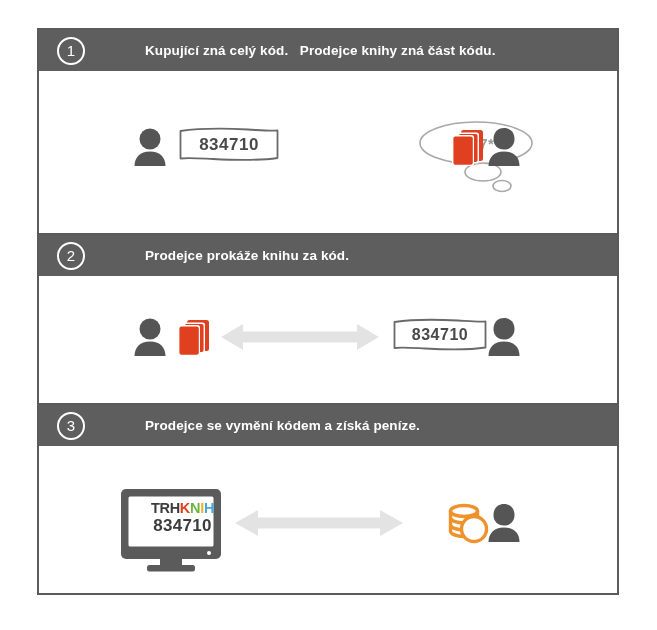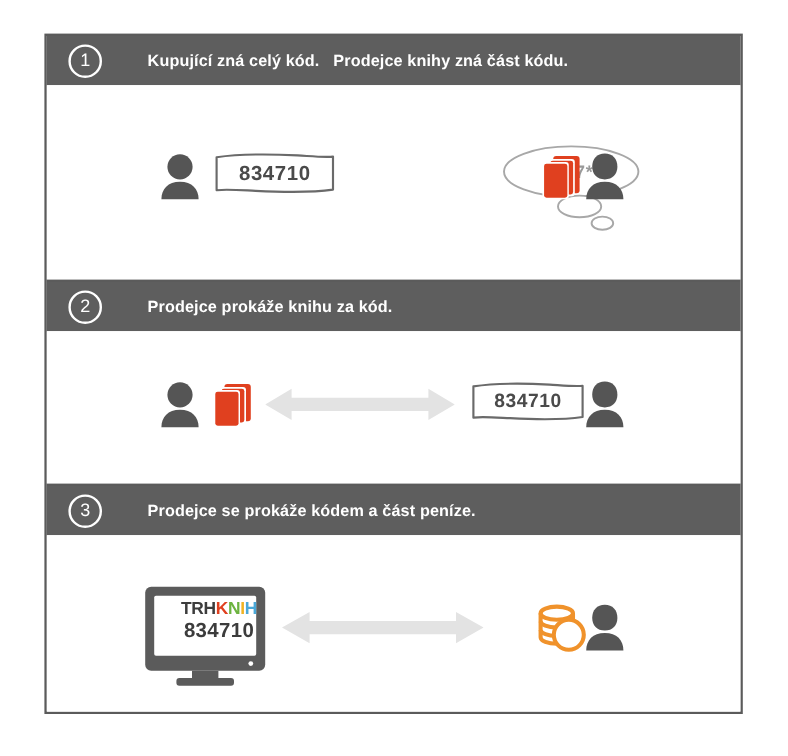--- a/index.html
+++ b/index.html
@@ -53,21 +53,21 @@
     align-items: center;
     justify-content: center;
     margin-left: 18px;
     flex: none;
     box-sizing: border-box;
   }
   .panel-title {
     color: #ffffff;
     font-size: 13.5px;
     font-weight: bold;
-    margin-left: 38px;
+    margin-left: 60px;
     letter-spacing: 0.1px;
     white-space: pre;
   }
   .panel-body {
     position: relative;
     background: #ffffff;
     box-sizing: border-box;
   }
 
   
@@ -243,21 +243,21 @@
       </svg>
 
     </div>
   </div>
 
   <div class="panel-divider" style="top:373px;"></div>
 
   <div class="panel" style="top:375px; height:188px;">
     <div class="panel-header">
       <div class="step-badge">3</div>
-      <div class="panel-title">Prodejce se prokáže kódem a část peníze.</div>
+      <div class="panel-title">Prodejce se vymění kódem a získá peníze.</div>
     </div>
     <div class="panel-body" style="height:147px;">
 
       <div class="monitor" style="left:81px; top:42px; width:102px; height:84px;">
         <svg width="102" height="84" viewBox="0 0 102 84">
           <rect x="1" y="1" width="100" height="70" rx="5" fill="#5b5b5b"></rect>
           <rect x="8.5" y="8.5" width="85" height="50" rx="1.5" fill="#ffffff"></rect>
           <circle cx="89" cy="65" r="2" fill="#ffffff"></circle>
           <rect x="40" y="71" width="22" height="7" fill="#5b5b5b"></rect>
           <rect x="27" y="77" width="48" height="6.5" rx="2.5" fill="#5b5b5b"></rect>

